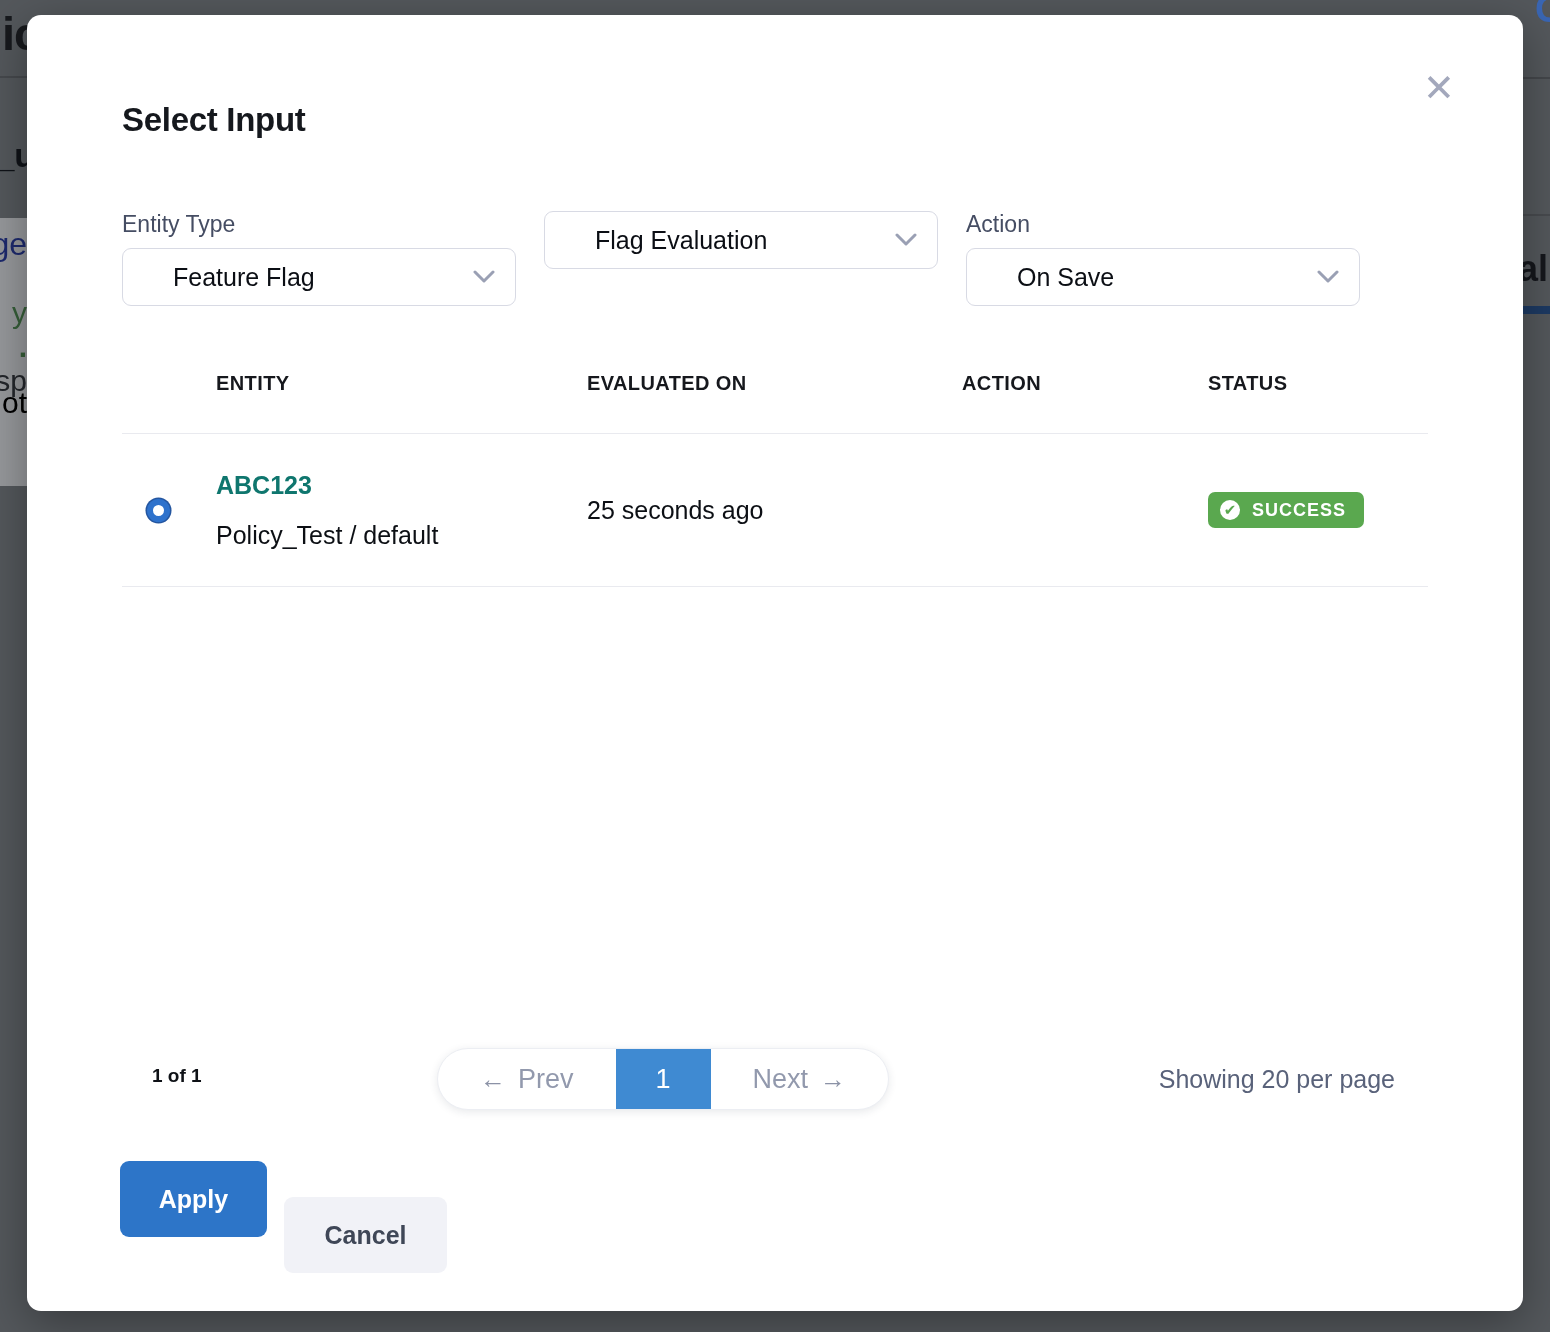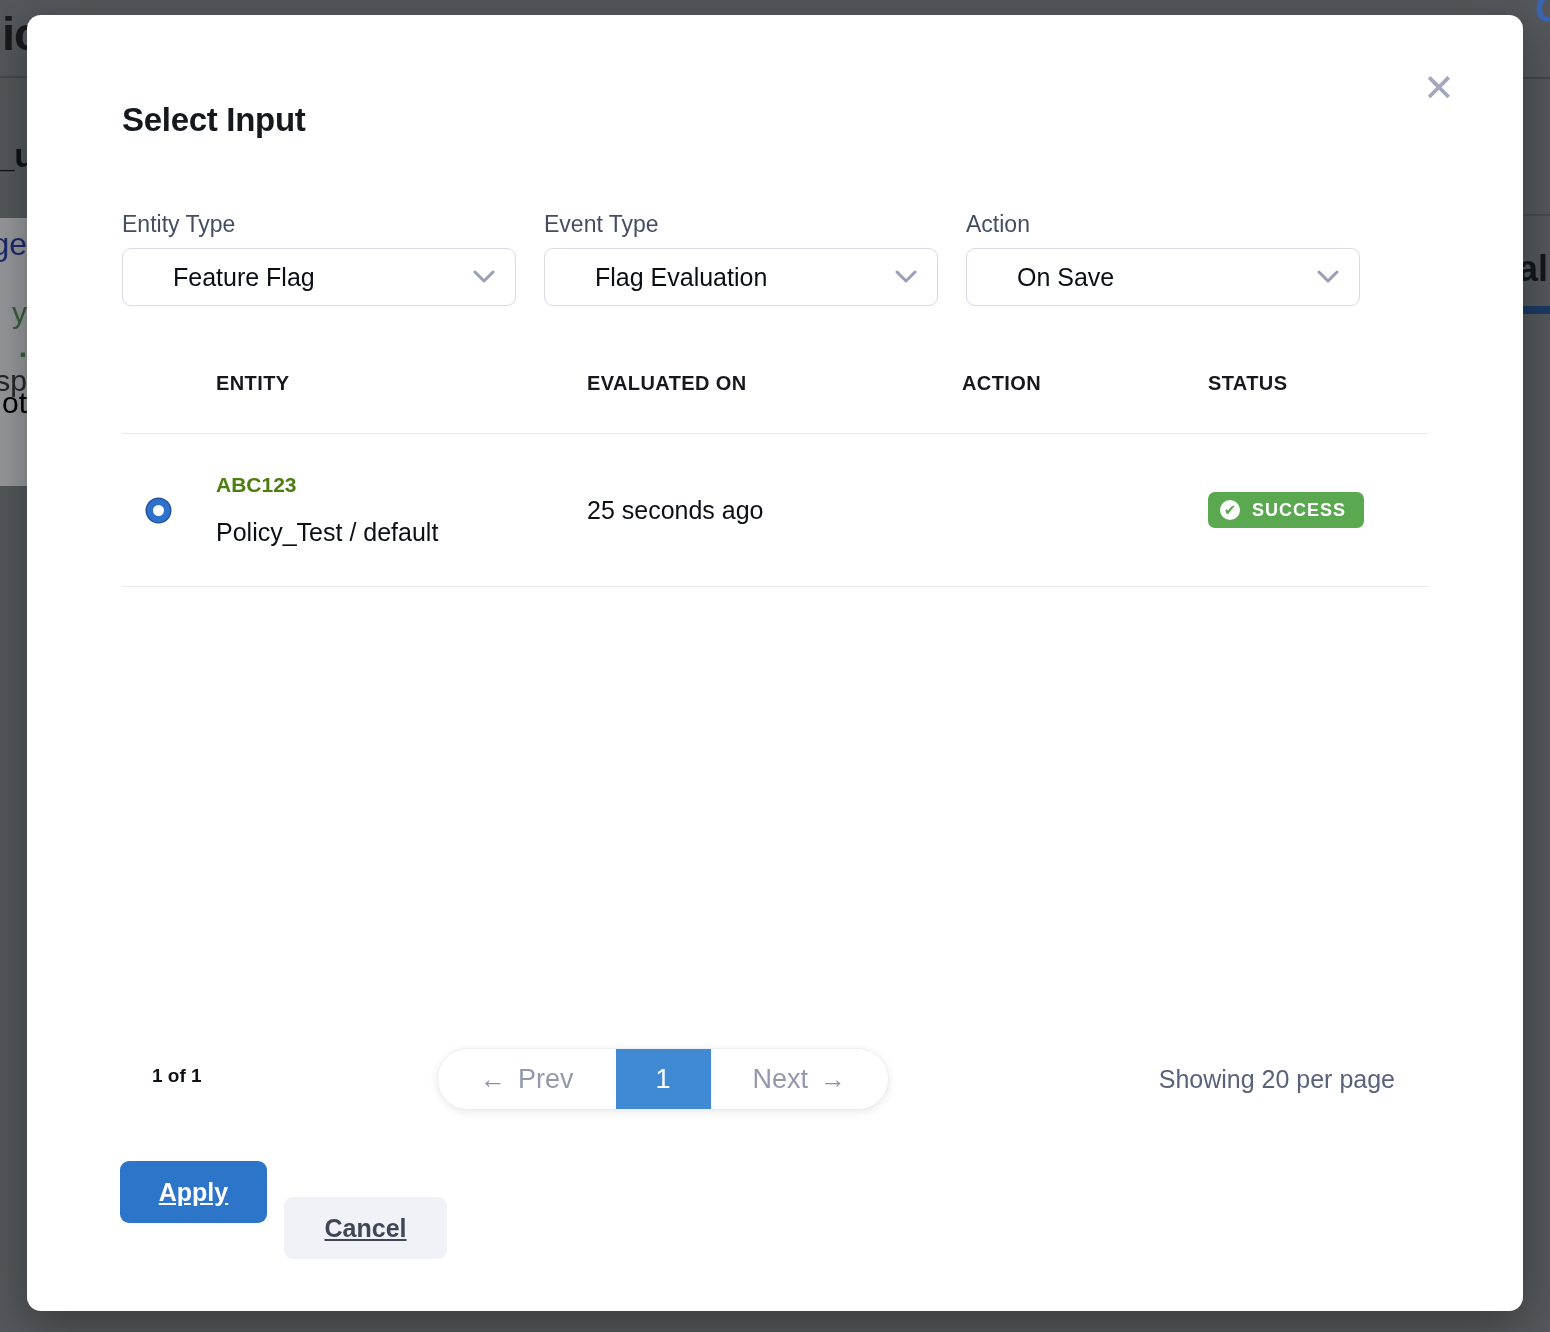--- a/index.html
+++ b/index.html
@@ -86,21 +86,21 @@
     margin-top:38px;
     border-top:1.5px solid #e9eaef; border-bottom:1.5px solid #e9eaef;
     height:154px; background:#fff;
   }
   .radio-cell { display:flex; justify-content:center; padding-right:22px; }
   .radio {
     width:23px; height:23px; border-radius:50%;
     border:6.5px solid #2e72cc; background:#fff;
     box-shadow:0 0 0 1.5px #2456a0; cursor:pointer;
   }
-  .entity-name { font-size:21px; font-weight:700; color:#4d7c0f; }
+  .entity-name { font-size:25px; font-weight:700; color:#0f766e; }
   .entity-sub  { font-size:25px; color:#0c0f14; margin-top:21px; }
   .cell-text   { font-size:25px; color:#0c0f14; }
   .badge {
     display:inline-flex; align-items:center; gap:12px;
     background:#5aa84f; border-radius:7px; height:36px; padding:0 18px 0 12px;
     cursor:default;
   }
   .badge-check {
     width:20px; height:20px; border-radius:50%; background:#fff;
     color:#5aa84f; font-size:15px; font-weight:700;
@@ -128,22 +128,22 @@
     width:95px; background:#3f8ad2; color:#fff; font-size:27px;
     display:flex; align-items:center; justify-content:center; cursor:pointer;
   }
   .pg-perpage {
     position:absolute; right:128px; top:1050px;
     font-size:25px; color:#59627a;
   }
 
   
   .footer-btns { position:absolute; left:93px; top:1146px; display:flex; gap:17px; }
-  .btn { height:62px; border:none; border-radius:9px; font-size:25px; font-weight:700;
-         font-family:inherit; cursor:pointer;text-decoration:underline; }
+  .btn { height:76px; border:none; border-radius:9px; font-size:25px; font-weight:700;
+         font-family:inherit; cursor:pointer; }
   .btn-apply { width:147px; background:#2d75c8; color:#fff; }
   .btn-cancel { width:163px; background:#f1f2f7; color:#3f4757;margin-top:36px; }
 </style>
 </head>
 <body>
 
 <div class="backdrop">
   <div class="bd-topleft-text">ic</div>
   <div class="bd-divider-left"></div>
   <div class="bd-lu">l_u</div>
@@ -176,21 +176,20 @@
         <div class="filter-label">Entity Type</div>
         <div class="select-box">
           <span class="select-value">Feature Flag</span>
           <svg class="chevron" viewBox="0 0 22 14">
             <polyline points="2,2 11,11 20,2" fill="none" stroke="#9aa0b4" stroke-width="3" stroke-linecap="round" stroke-linejoin="round"></polyline>
           </svg>
         </div>
       </div>
 
       <div class="filter">
-        <div class="filter-label">Event Type</div>
         <div class="select-box">
           <span class="select-value">Flag Evaluation</span>
           <svg class="chevron" viewBox="0 0 22 14">
             <polyline points="2,2 11,11 20,2" fill="none" stroke="#9aa0b4" stroke-width="3" stroke-linecap="round" stroke-linejoin="round"></polyline>
           </svg>
         </div>
       </div>
 
       <div class="filter">
         <div class="filter-label">Action</div>

